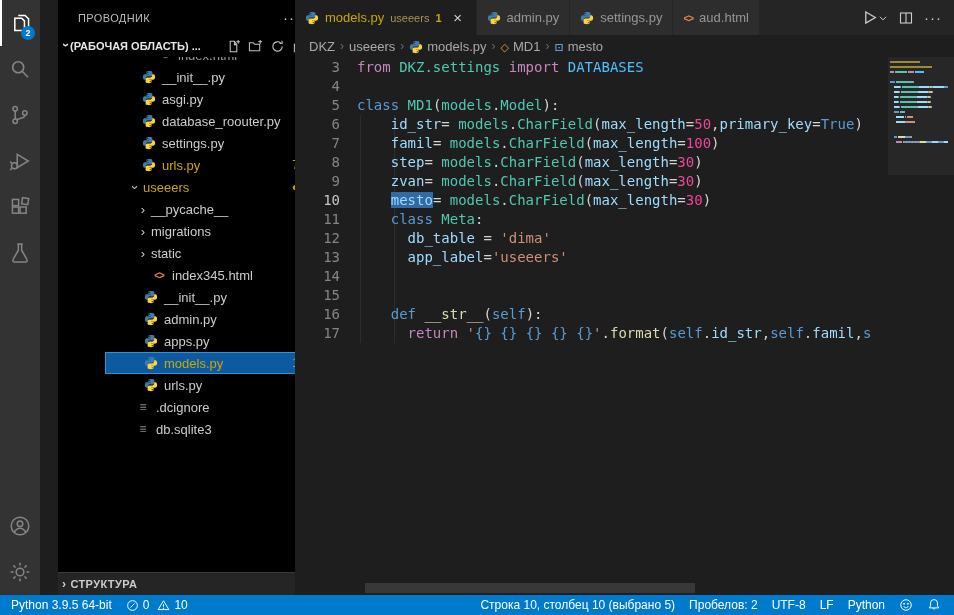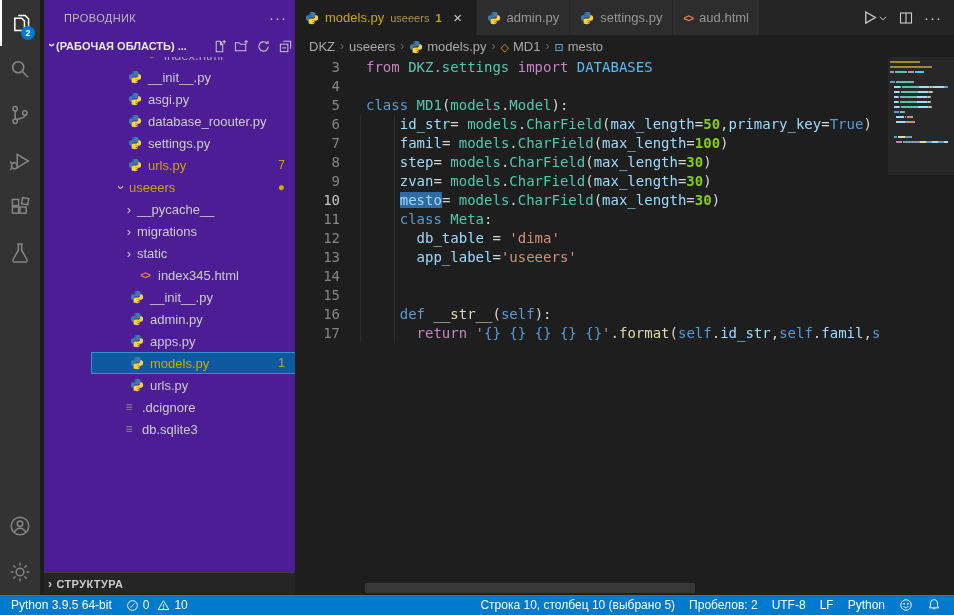--- a/index.html
+++ b/index.html
@@ -3,21 +3,21 @@
 <meta charset="utf-8">
 <style>
   * { margin:0; padding:0; box-sizing:border-box; }
   html,body { width:954px; height:615px; overflow:hidden; background:#1e1e1e;
     font-family:"Liberation Sans","DejaVu Sans",sans-serif; color:#cccccc; }
   svg { display:block; }
 
   
   #activity-bar { position:absolute; left:0; top:0; width:40px; height:595px; background:#333333;
     display:flex; flex-direction:column; align-items:center; }
-  #sidebar { position:absolute; left:44px; top:0; width:255px; height:595px; background:#4c1d95; }
+  #sidebar { position:absolute; left:58px; top:0; width:255px; height:595px; background:#000000; }
   #editor { position:absolute; left:295px; top:0; width:659px; height:595px; background:#1e1e1e; }
   #status-bar { position:absolute; left:0; top:595px; width:954px; height:20px; background:#007acc;
     color:#ffffff; font-size:12px; display:flex; align-items:center; justify-content:space-between; }
 
   
   .act-icon { width:40px; height:46px; display:flex; align-items:center; justify-content:center;
     color:#858585; position:relative; cursor:pointer; }
   .act-icon.active { color:#ffffff; border-left:2px solid #ffffff; }
   .act-icon .badge { position:absolute; right:5px; bottom:6px; background:#007acc; color:#fff;
     font-size:9px; min-width:14px; height:14px; border-radius:8px; display:flex; align-items:center;
@@ -73,23 +73,23 @@
   .bc-class { color:#ee9d28; font-size:11px; font-weight:bold; }
   .bc-field { color:#75beff; font-size:11px; }
 
   
   #content { position:relative; height:538px; overflow:hidden; }
   #code { position:absolute; top:1px; left:0; right:66px; font-family:"DejaVu Sans Mono","Liberation Mono",monospace;
     font-size:14px; line-height:19px; white-space:pre; overflow:hidden; }
   .cline { height:19px; display:flex; }
   .ln { width:45px; text-align:right; color:#858585; flex:0 0 45px; user-select:none; }
   .ln.cur { color:#c6c6c6; }
-  .ctext { margin-left:26px; }
+  .ctext { margin-left:17px; }
   .tk-kw { color:#c586c0; } .tk-kwb { color:#569cd6; } .tk-type { color:#4ec9b0; }
-  .tk-var { color:#9cdcfe; } .tk-str { color:#ce9178; } .tk-num { color:#84cc16;font-weight:bold; }
+  .tk-var { color:#9cdcfe; } .tk-str { color:#ce9178; } .tk-num { color:#ec4899; }
   .tk-fn { color:#dcdcaa; } .tk-pun { color:#d4d4d4; } .tk-const { color:#4fc1ff; }
   .tk-ph { color:#569cd6; } .tk-ws { }
   .tk-sel { background:#316aa4; }
   .iguide { position:absolute; top:58px; width:1px; height:228px; background:rgba(255,255,255,.07); }
 
   
   #minimap { position:absolute; top:0; right:0; width:66px; height:538px; background:#1e1e1e; }
   #minimap-slider { position:absolute; top:0; left:0; right:0; height:118px; background:rgba(255,255,255,.045); }
   .mm-seg { position:absolute; height:2px; }
 

